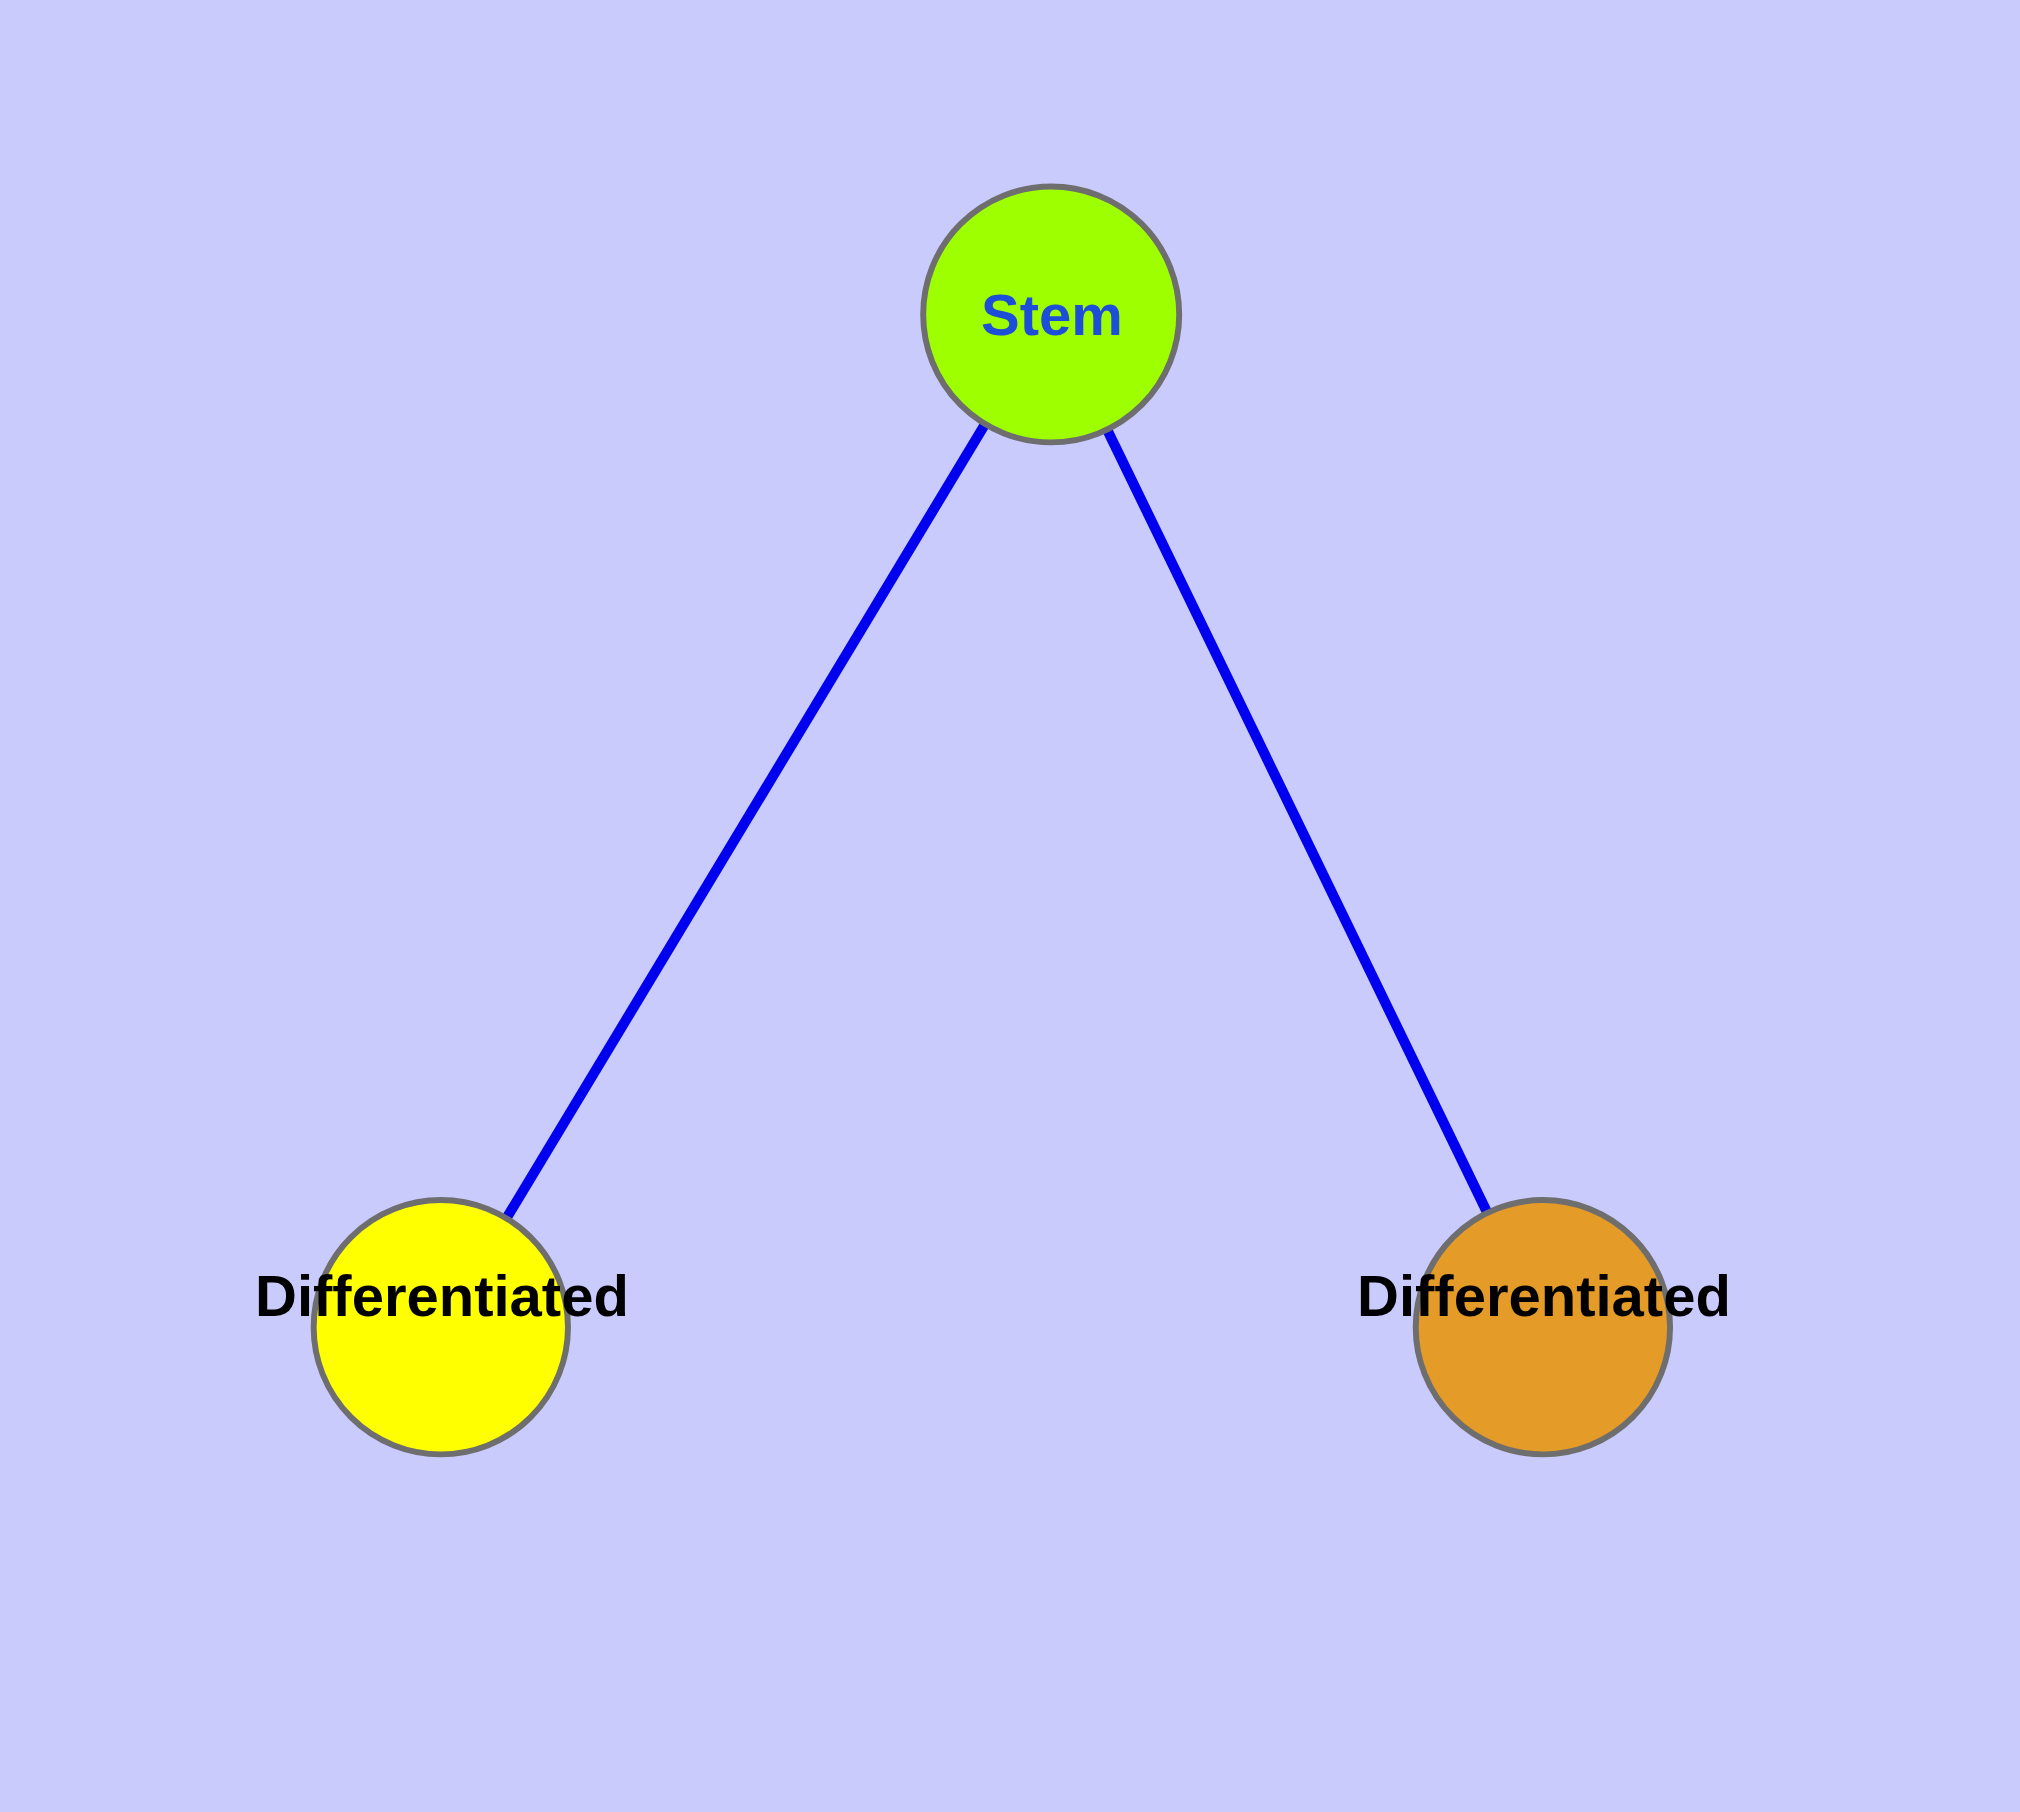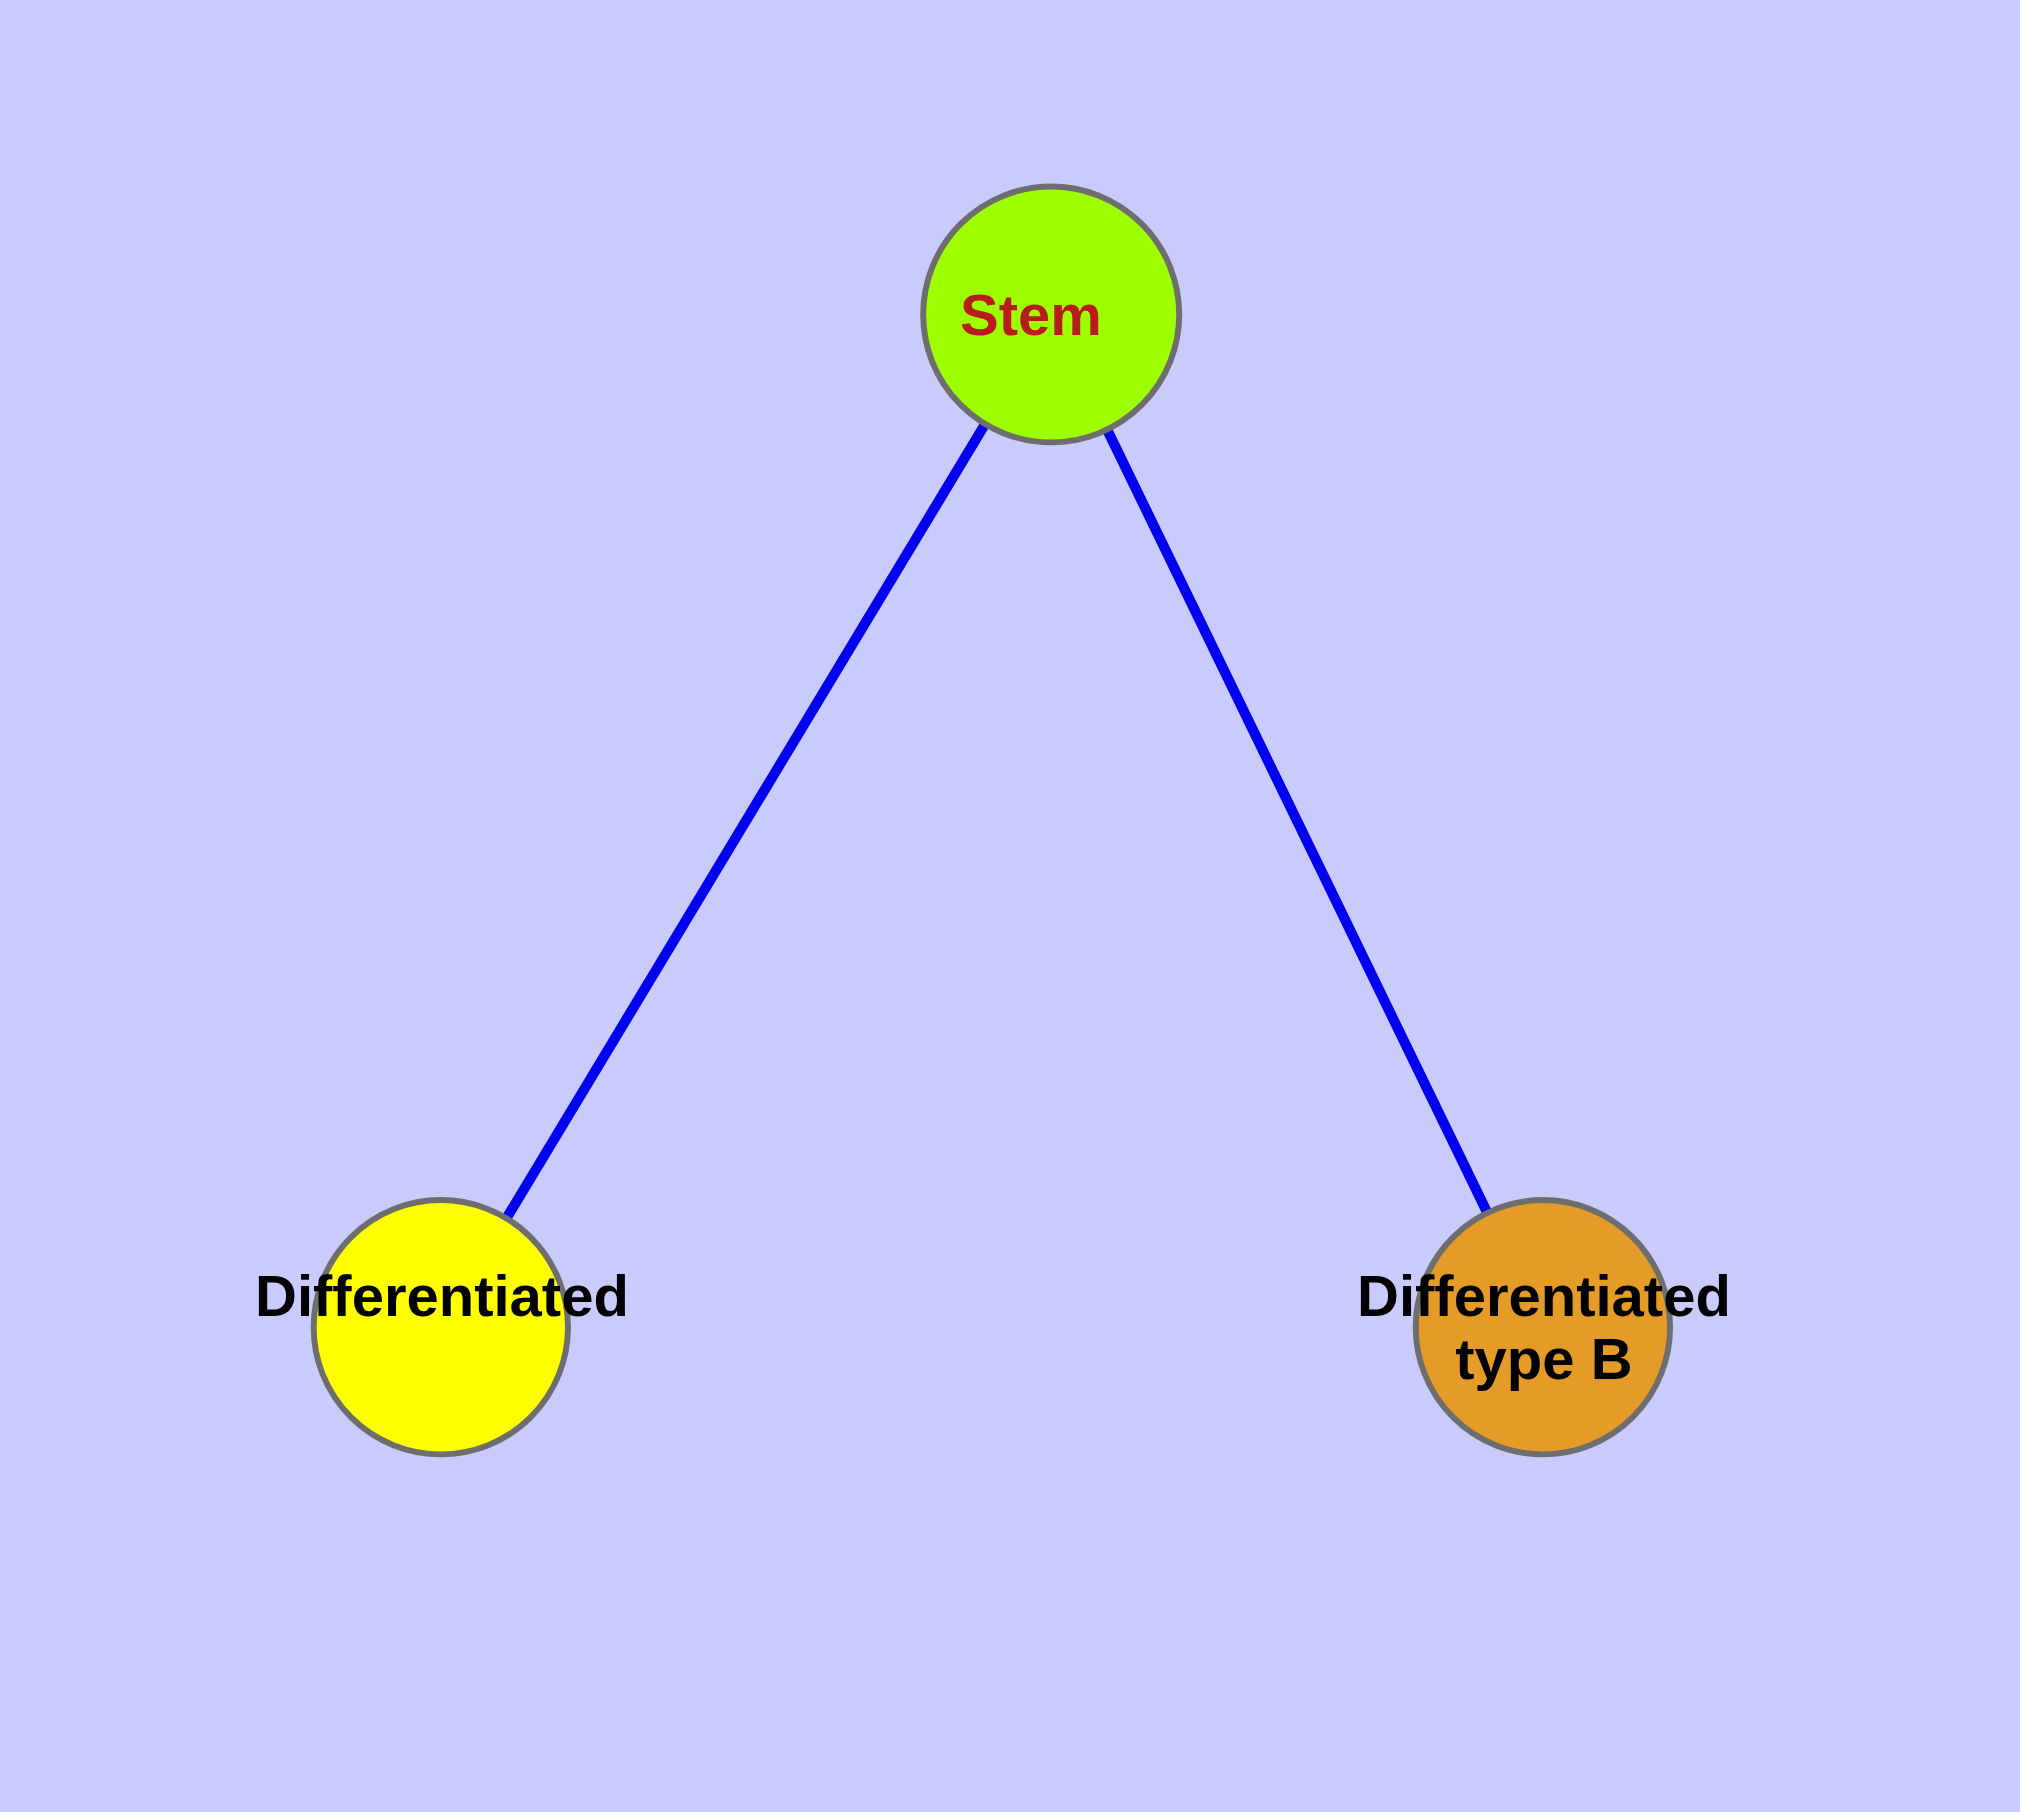--- a/index.html
+++ b/index.html
@@ -50,19 +50,19 @@
         <line x1="1240" y1="371" x2="1820" y2="1566" stroke="#0000ee" stroke-width="12" stroke-linecap="butt"></line>
       </g>
     <g id="node-layer">
         <circle cx="1240" cy="371" r="151" fill="#9eff00" stroke="#6e6e6e" stroke-width="7"></circle>
         <circle cx="520" cy="1566" r="150" fill="#ffff00" stroke="#6e6e6e" stroke-width="7"></circle>
         <circle cx="1820" cy="1566" r="150" fill="#e49b27" stroke="#6e6e6e" stroke-width="7"></circle>
       </g>
   </svg>
 
   <div id="label-layer">
-      <div class="node-label" style="font-size: 58px; color: #b91c1c; left: 960px; top: 284px;"><div>Stem</div></div>
+      <div class="node-label" style="font-size: 58px; color: #1d4ed8; left: 981px; top: 284px;"><div>Stem</div></div>
       <div class="node-label" style="font-size: 58px; color: rgb(0, 0, 0); left: 255px; top: 1265px;"><div>Differentiated</div></div>
-      <div class="node-label" style="font-size: 58px; color: rgb(0, 0, 0); left: 1357px; top: 1265px;"><div>Differentiated</div><div>type B</div></div>
+      <div class="node-label" style="font-size: 58px; color: rgb(0, 0, 0); left: 1357px; top: 1265px;"><div>Differentiated</div></div>
     </div>
 
 </div>
 
 
 </body></html>

